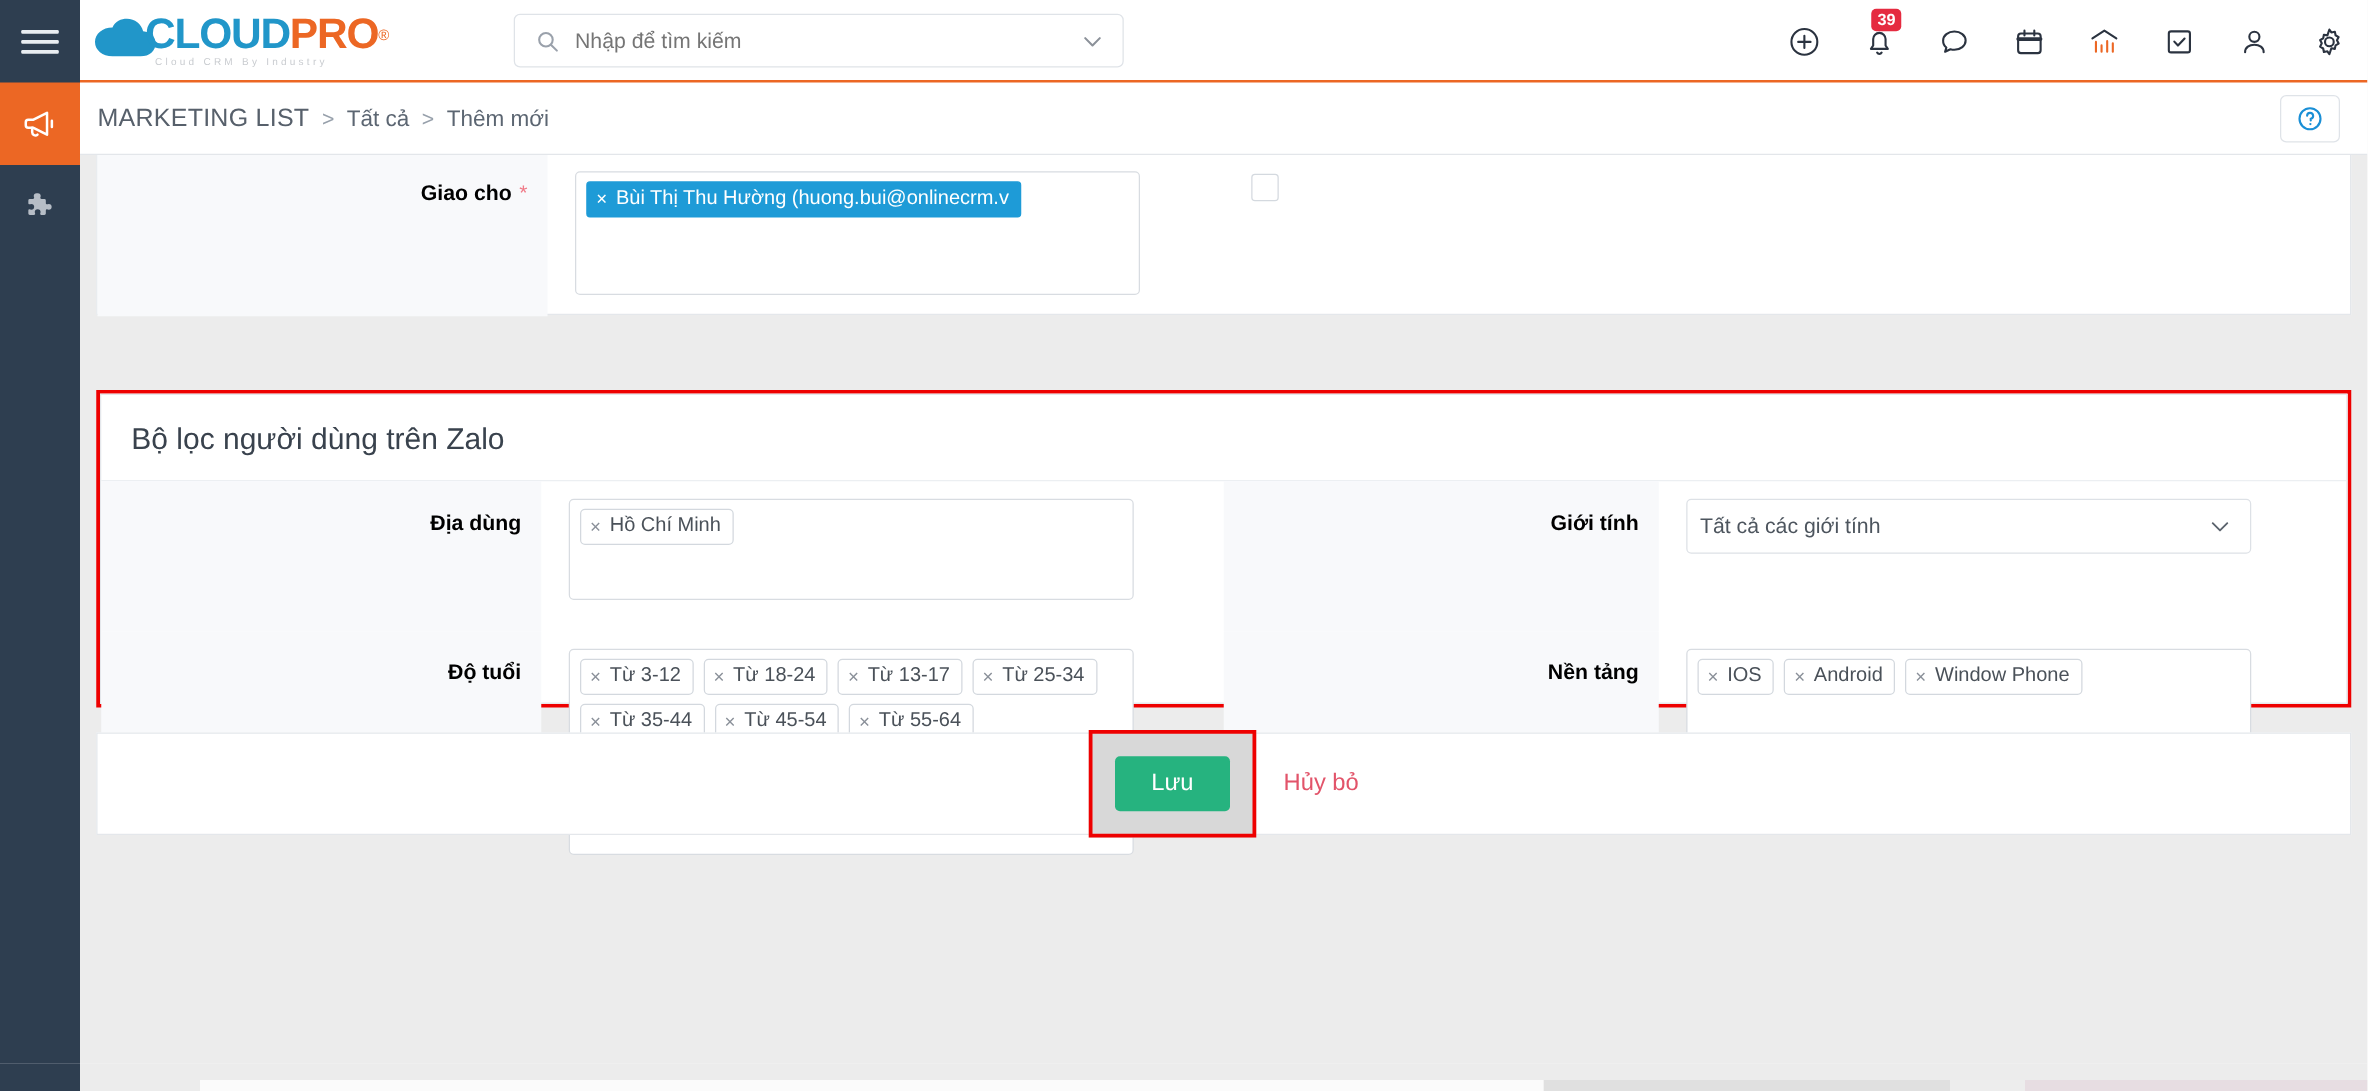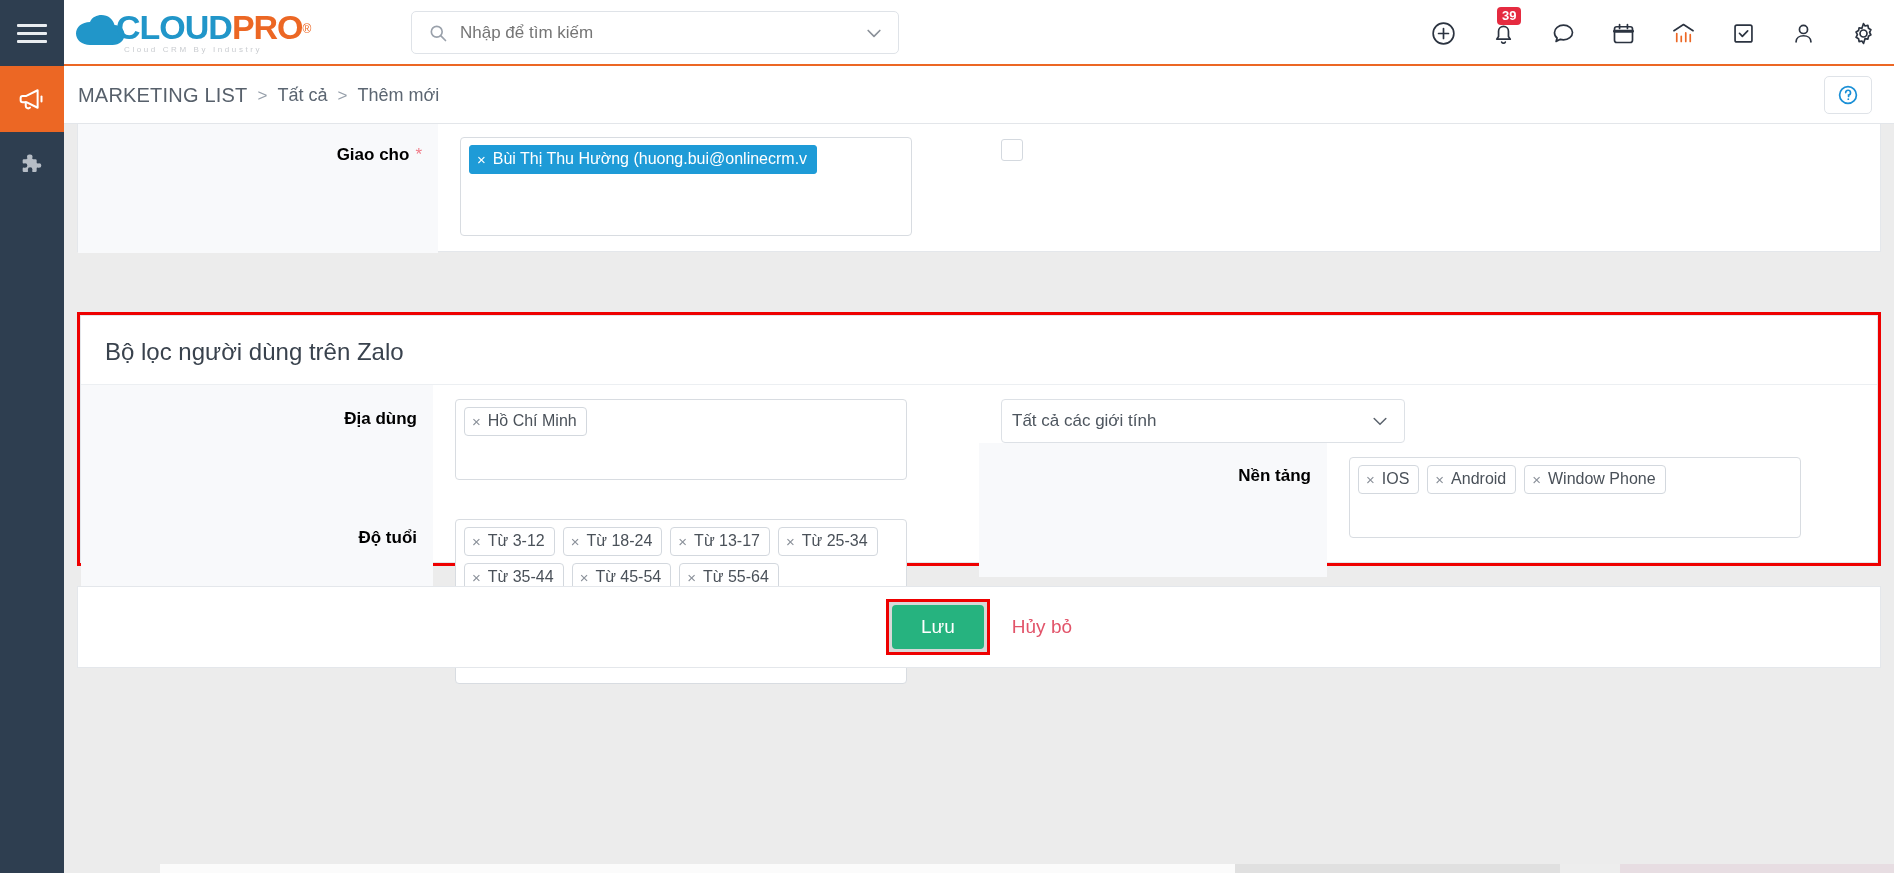--- a/index.html
+++ b/index.html
@@ -194,21 +194,21 @@
 
   
   .footer {
     position: absolute; left: 13px; top: 462px;
     width: 1804px; height: 82px;
     background: #ffffff; border: 1px solid #e4e7eb;
     display: flex; align-items: center; justify-content: center;
     gap: 22px;
   }
   .save-hl {
-    border: 3px solid #ee0000; padding: 3px; background: #d8d8d8;
+    border: 3px solid #ee0000; padding: 18px; background: #d8d8d8;
   }
   .btn-save {
     background: #26b37f; color: #fff;
     font-size: 19px; border: none; border-radius: 4px;
     padding: 11px 29px; cursor: pointer;
     font-family: "Liberation Sans", sans-serif;
   }
   .btn-cancel {
     color: #e2546a; font-size: 19px; background: none; border: none;
     cursor: pointer; font-family: "Liberation Sans", sans-serif;
@@ -429,22 +429,25 @@
                     <span class="x">×</span>
                     <span>Lớn hơn hay bằng 65</span>
                   </span>
                 </div>
               </div>
             </div>
           </div>
 
           <div style="width:50%;">
             <div class="row">
+              <div class="lbl-cell" style="width:348px;height:120px;padding-top:24px;">
+                <span class="lbl">Giới tính</span>
+              </div>
               <div style="padding:14px 0 0 22px;">
-                <div class="select" style="width:404px;padding-left:10px;">
+                <div class="select" style="width:452px;padding-left:10px;">
                   <span>Tất cả các giới tính</span>
                   <svg width="20" height="20" viewBox="0 0 24 24" fill="none" stroke="#5b636d" stroke-width="1.8" stroke-linecap="round" stroke-linejoin="round">
                       <path d="M5 9l7 7 7-7"></path>
                     </svg>
                 </div>
               </div>
             </div>
 
             <div class="row">
               <div class="lbl-cell" style="width:348px;height:134px;padding-top:23px;">

